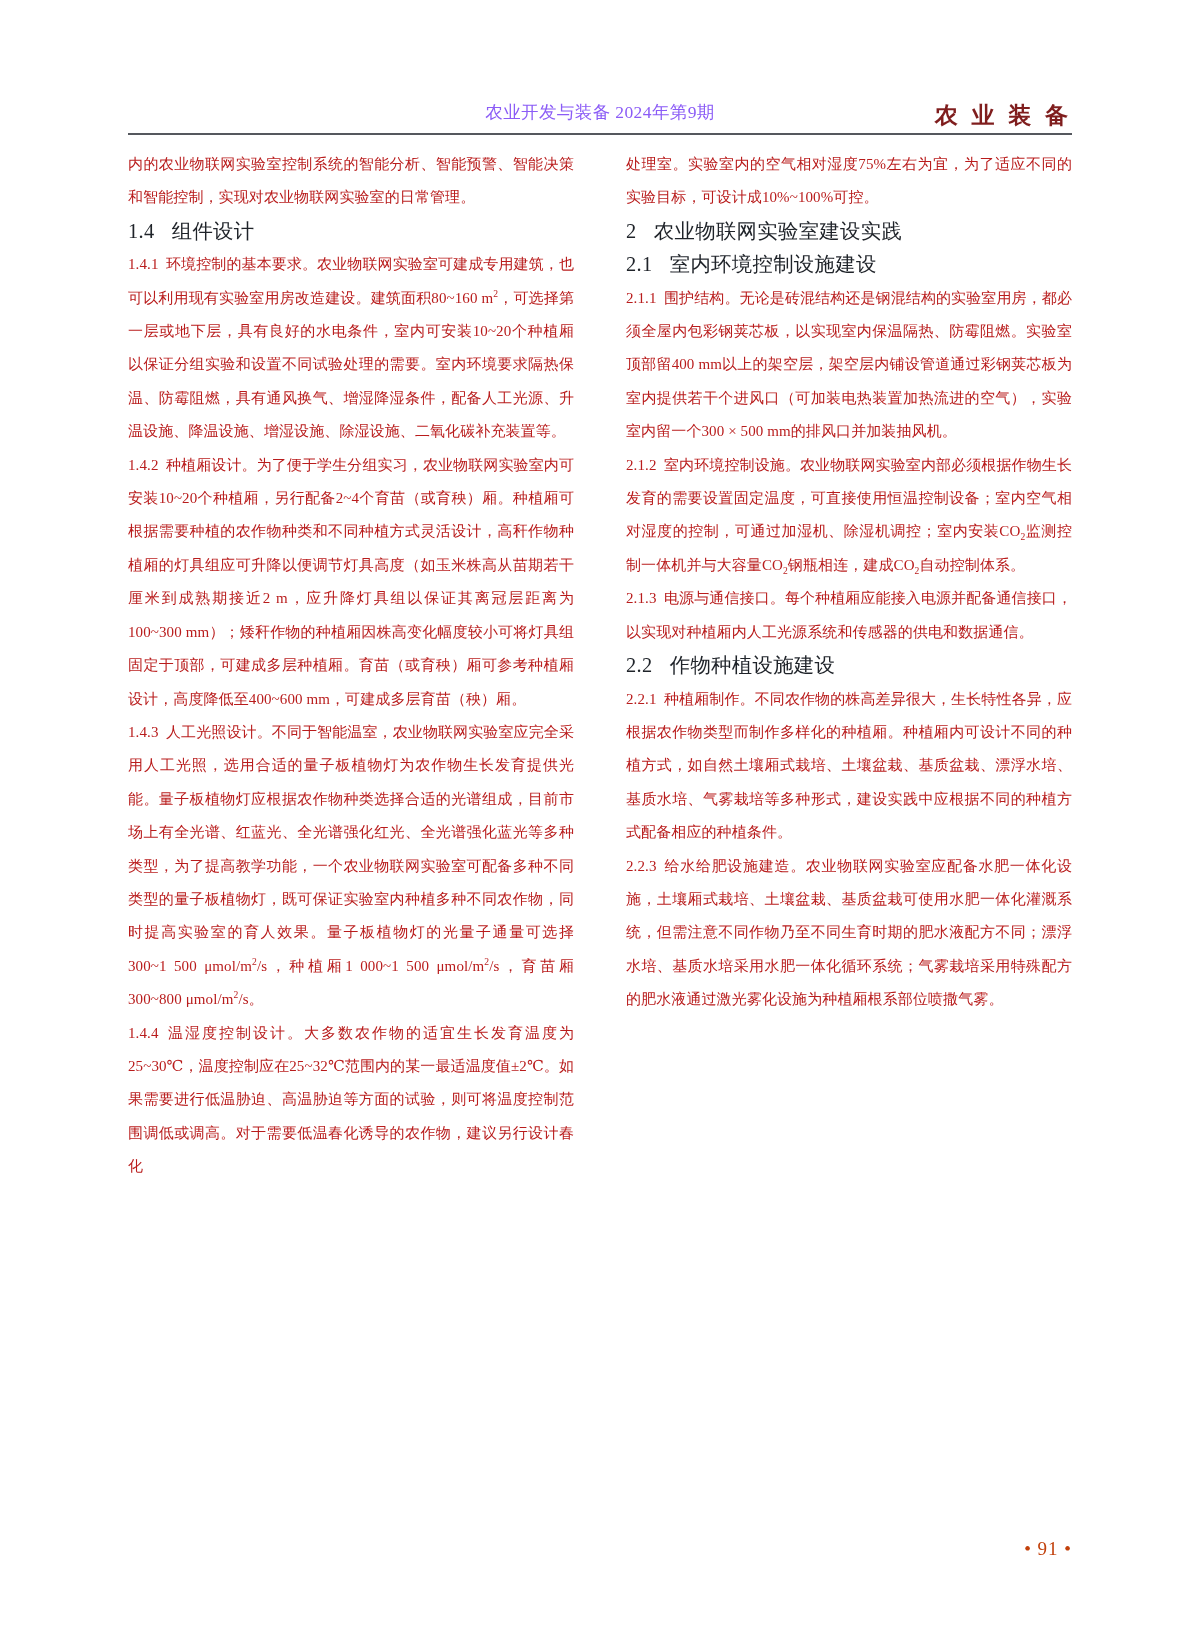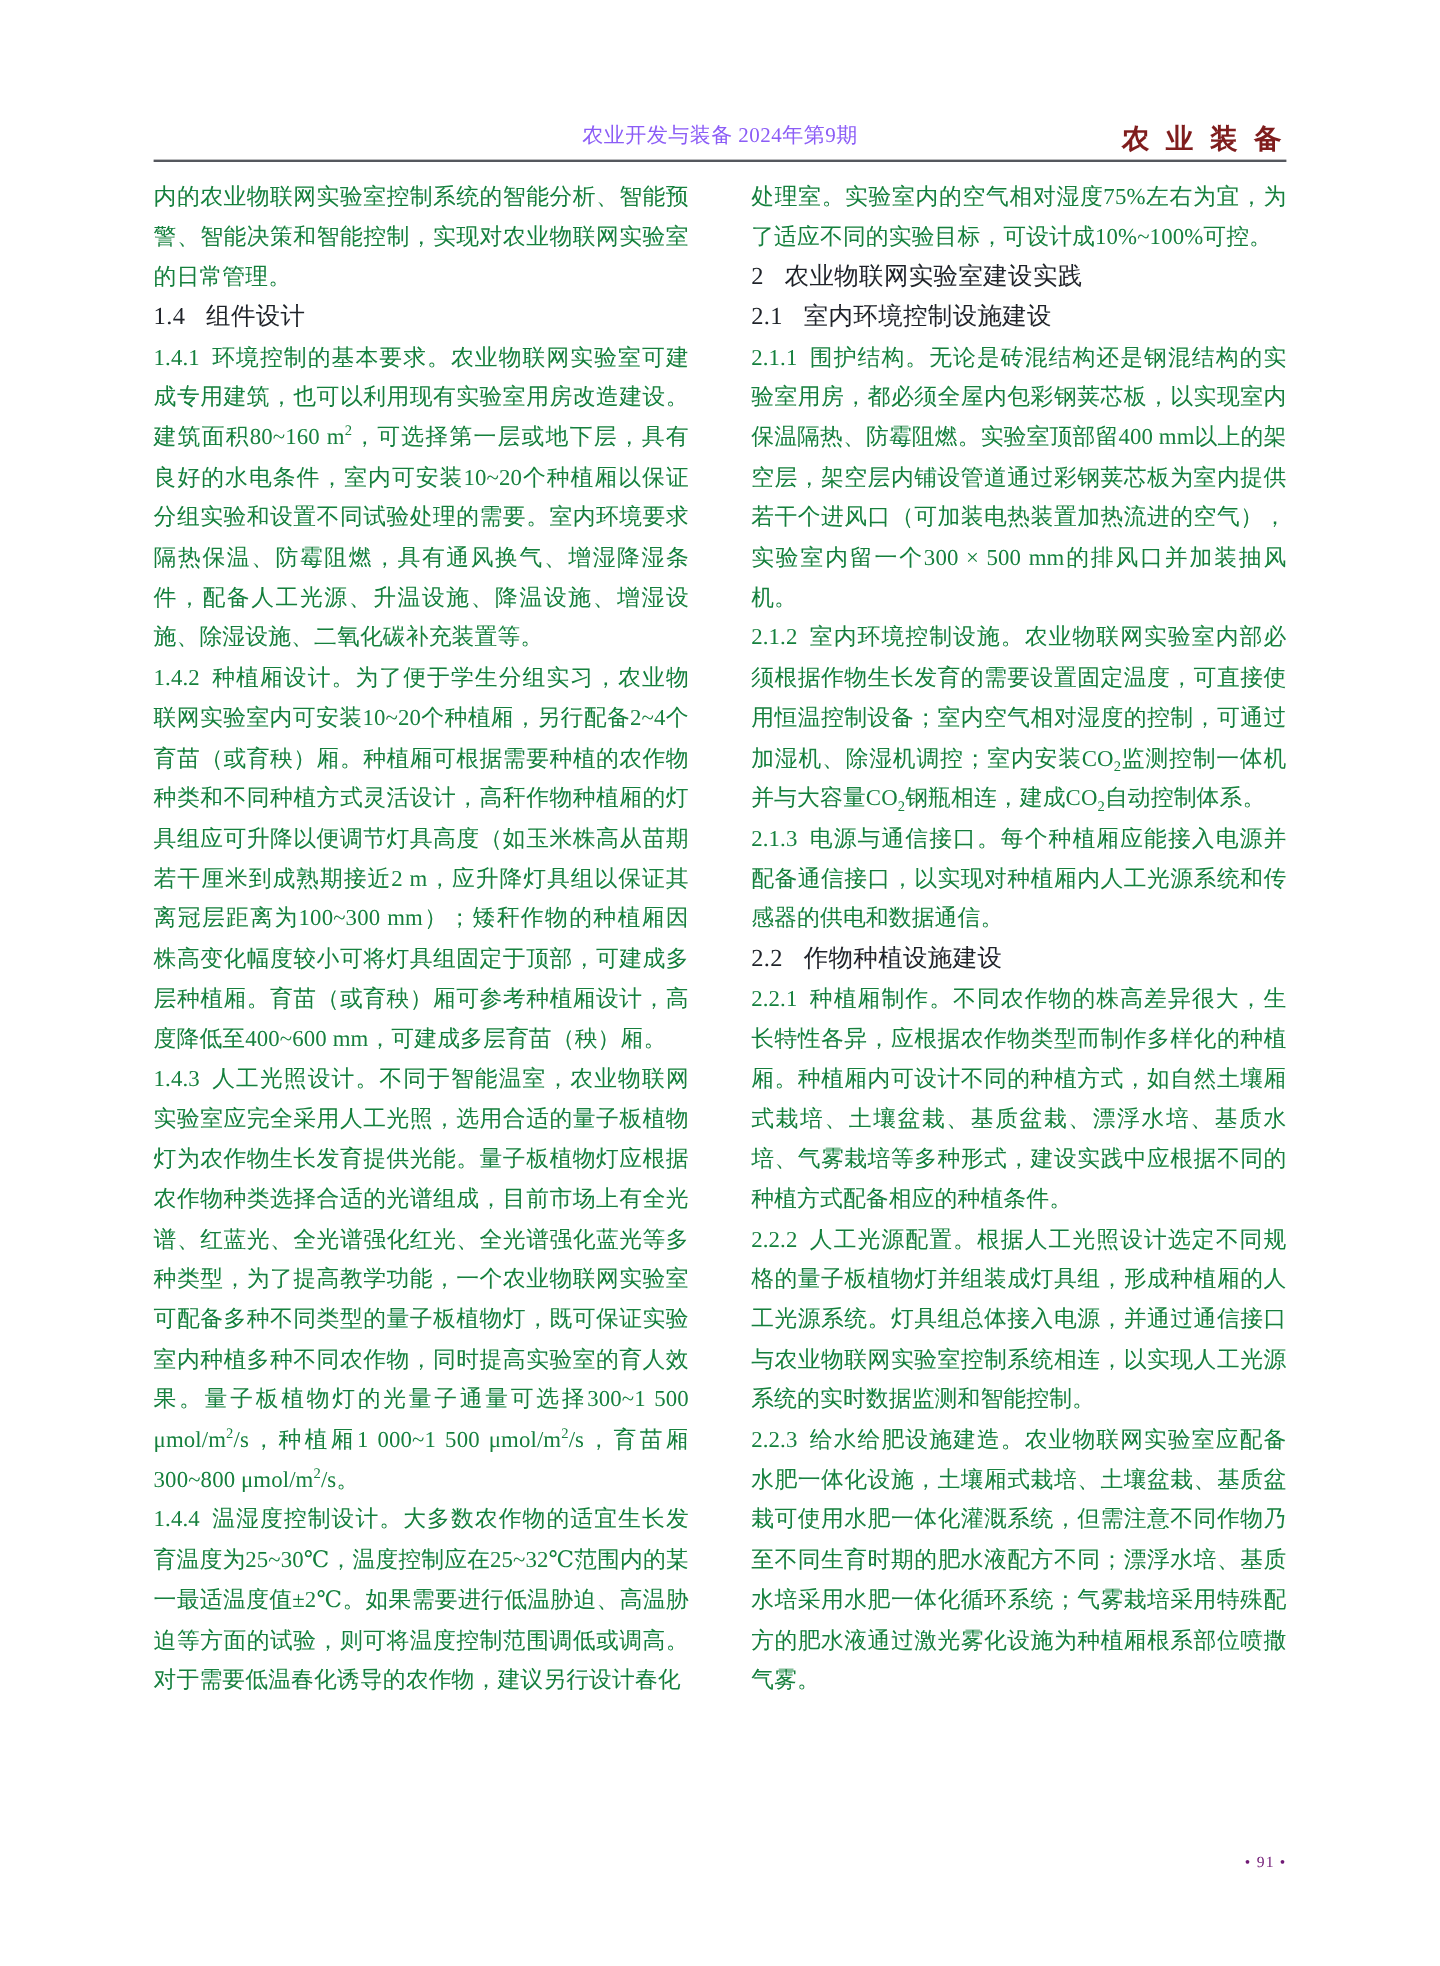--- a/index.html
+++ b/index.html
@@ -63,27 +63,27 @@
     width: 944px;
     display: flex;
     justify-content: space-between;
   }
   .col {
     width: 446px;
   }
 
   
   .para {
-    font-size: 19px;
+    font-size: 15px;
     line-height: 33.4px;
     text-align: justify;
     text-justify: inter-ideograph;
     letter-spacing: 0.1px;
     margin: 0;
-    color: #15803d;
+    color: #b91c1c;
   }
   .para.indent {
     text-indent: 2em;
   }
   .heading {
     font-size: 20.4px;
     line-height: 33.4px;
     font-weight: normal;
     margin: 0;
     color: #1f2329;
@@ -98,22 +98,22 @@
   sub, sup {
     font-size: 0.64em;
     line-height: 0;
   }
 
   
   .page-number {
     position: absolute;
     right: 128px;
     bottom: 78px;
-    font-size: 13px;
-    color: #701a75;
+    font-size: 19px;
+    color: #c2410c;
     letter-spacing: 1px;
     white-space: nowrap;
     margin-top: 24px;
   }
 </style>
 </head>
 <body>
 
 <div class="page">
 
@@ -134,20 +134,19 @@
       </div>
     <div class="col" id="right-column">
         <p class="para"><span>处理室。实验室内的空气相对湿度75%左右为宜，为了适应不同的实验目标，可设计成10%~100%可控。</span></p>
         <div class="heading"><span class="num">2</span><span>农业物联网实验室建设实践</span></div>
         <div class="heading"><span class="num">2.1</span><span>室内环境控制设施建设</span></div>
         <p class="para"><span class="num-lead">2.1.1</span><span>围护结构。无论是砖混结构还是钢混结构的实验室用房，都必须全屋内包彩钢荚芯板，以实现室内保温隔热、防霉阻燃。实验室顶部留400 mm以上的架空层，架空层内铺设管道通过彩钢荚芯板为室内提供若干个进风口（可加装电热装置加热流进的空气），实验室内留一个300 × 500 mm的排风口并加装抽风机。</span></p>
         <p class="para"><span class="num-lead">2.1.2</span><span>室内环境控制设施。农业物联网实验室内部必须根据作物生长发育的需要设置固定温度，可直接使用恒温控制设备；室内空气相对湿度的控制，可通过加湿机、除湿机调控；室内安装CO<sub>2</sub>监测控制一体机并与大容量CO<sub>2</sub>钢瓶相连，建成CO<sub>2</sub>自动控制体系。</span></p>
         <p class="para"><span class="num-lead">2.1.3</span><span>电源与通信接口。每个种植厢应能接入电源并配备通信接口，以实现对种植厢内人工光源系统和传感器的供电和数据通信。</span></p>
         <div class="heading"><span class="num">2.2</span><span>作物种植设施建设</span></div>
         <p class="para"><span class="num-lead">2.2.1</span><span>种植厢制作。不同农作物的株高差异很大，生长特性各异，应根据农作物类型而制作多样化的种植厢。种植厢内可设计不同的种植方式，如自然土壤厢式栽培、土壤盆栽、基质盆栽、漂浮水培、基质水培、气雾栽培等多种形式，建设实践中应根据不同的种植方式配备相应的种植条件。</span></p>
-        <p class="para"><span class="num-lead">2.2.2</span><span>人工光源配置。根据人工光照设计选定不同规格的量子板植物灯并组装成灯具组，形成种植厢的人工光源系统。灯具组总体接入电源，并通过通信接口与农业物联网实验室控制系统相连，以实现人工光源系统的实时数据监测和智能控制。</span></p>
         <p class="para"><span class="num-lead">2.2.3</span><span>给水给肥设施建造。农业物联网实验室应配备水肥一体化设施，土壤厢式栽培、土壤盆栽、基质盆栽可使用水肥一体化灌溉系统，但需注意不同作物乃至不同生育时期的肥水液配方不同；漂浮水培、基质水培采用水肥一体化循环系统；气雾栽培采用特殊配方的肥水液通过激光雾化设施为种植厢根系部位喷撒气雾。</span></p>
       </div>
   </div>
 
   <div class="page-number">• 91 •</div>
 
 </div>
 
 </body></html>

